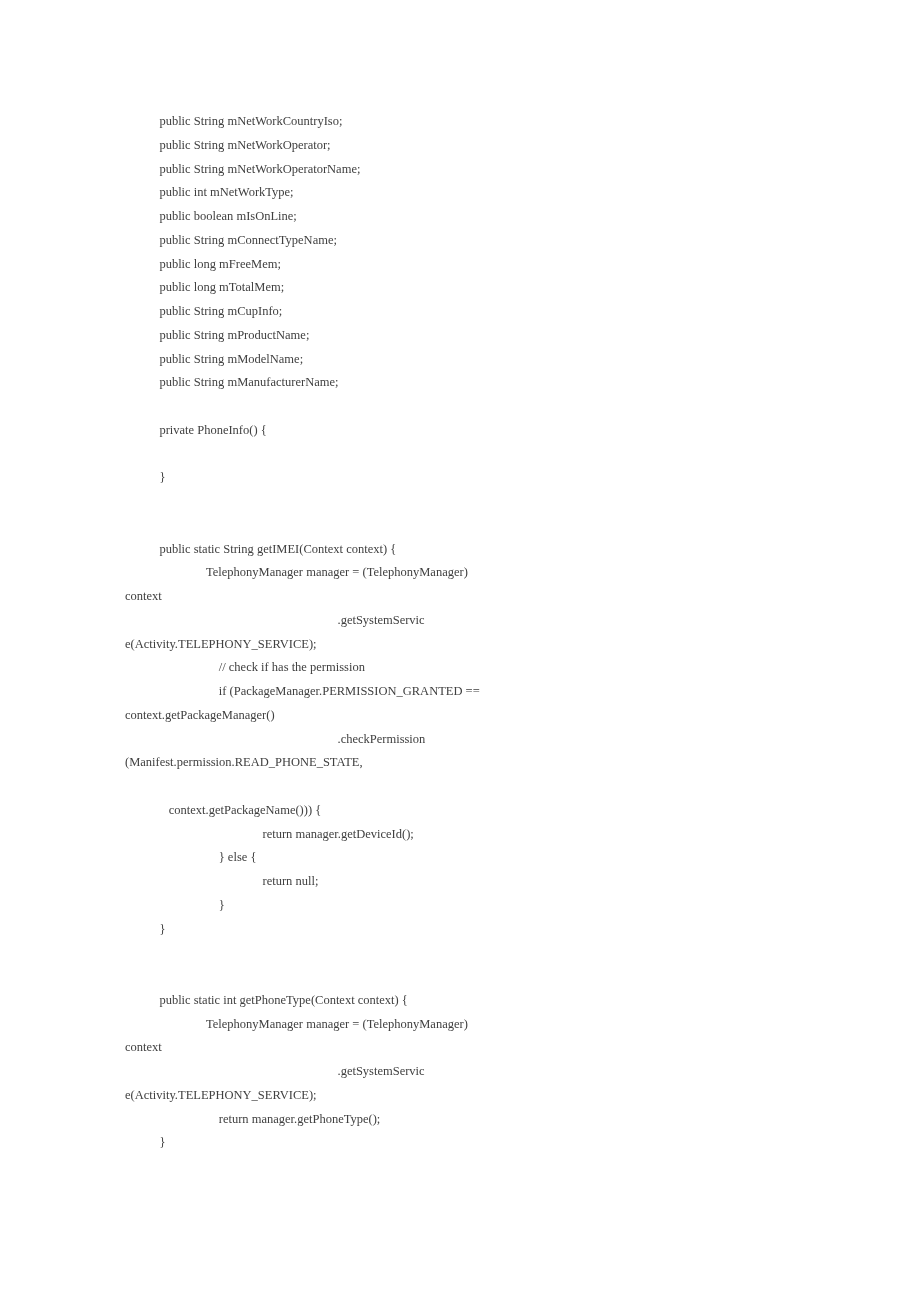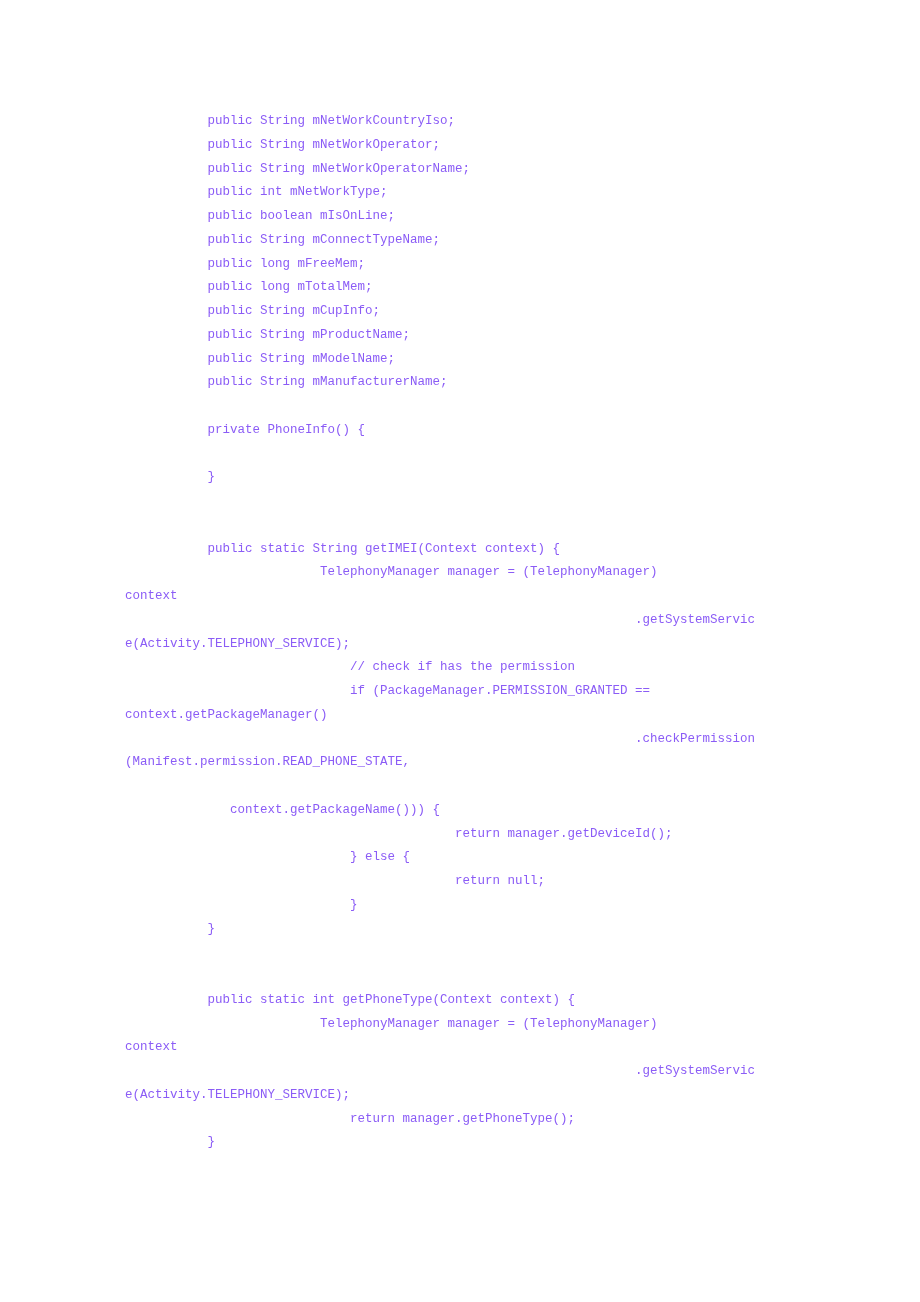--- a/index.html
+++ b/index.html
@@ -3,24 +3,24 @@
 <meta charset="utf-8">
 <style>
   body {
     margin: 0;
     padding: 0;
     background: #ffffff;
     width: 920px;
   }
   .page {
     padding: 110px 125px 60px 125px;
-    font-family: Liberation Mono, monospace;
+    font-family: Liberation Serif, serif;
     font-size: 12.5px;
     line-height: 1.9;
-    color: #8b5cf6;
+    color: #404040;
     white-space: pre;
   }
 </style>
 </head>
 <body>
 
 <div class="page"><span>           public String mNetWorkCountryIso;
            public String mNetWorkOperator;
            public String mNetWorkOperatorName;
            public int mNetWorkType;

